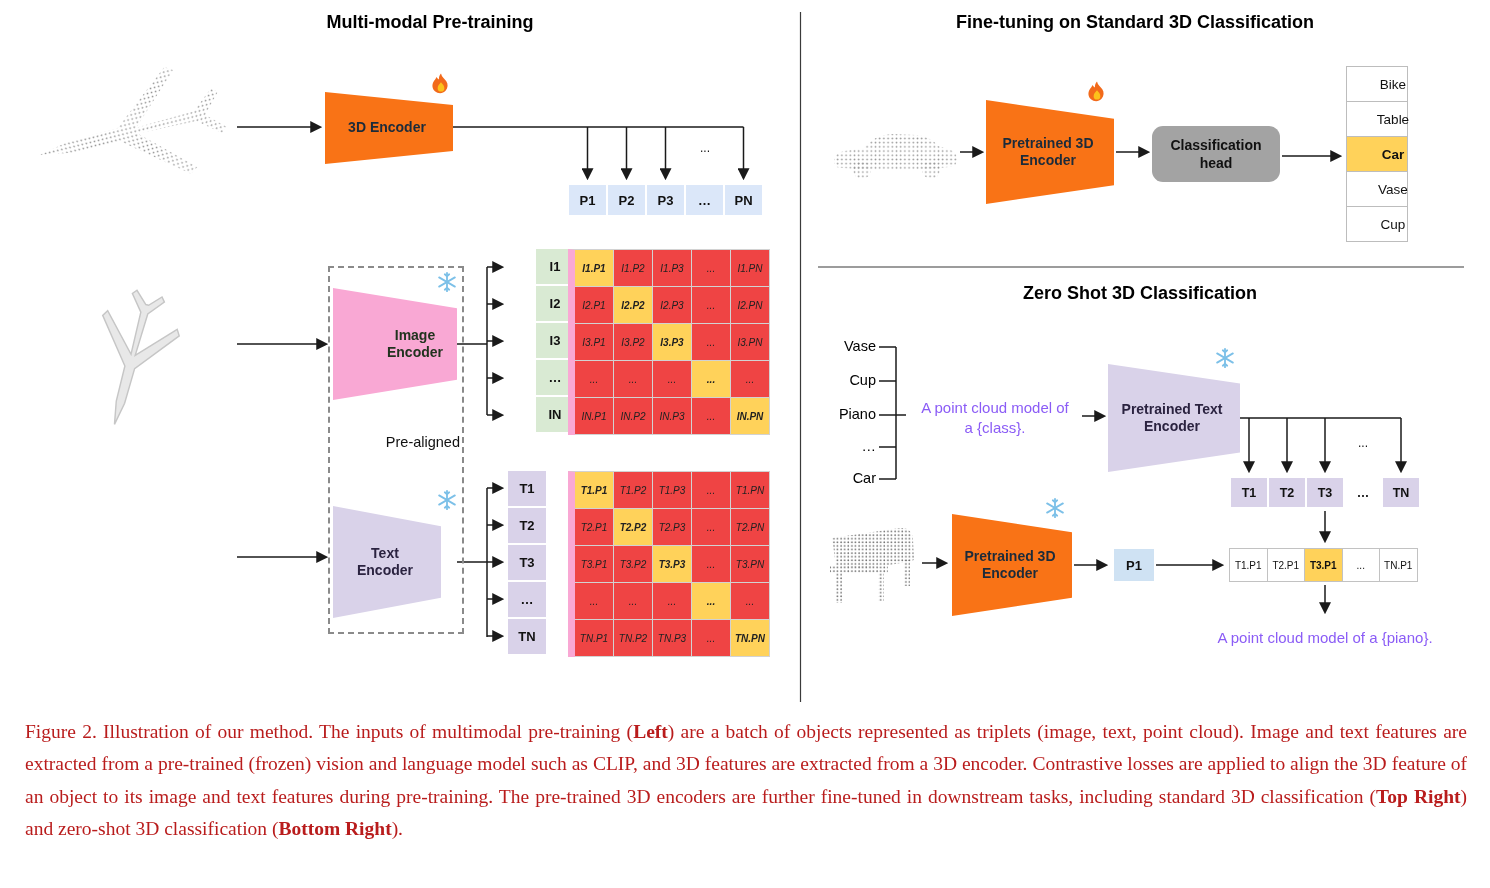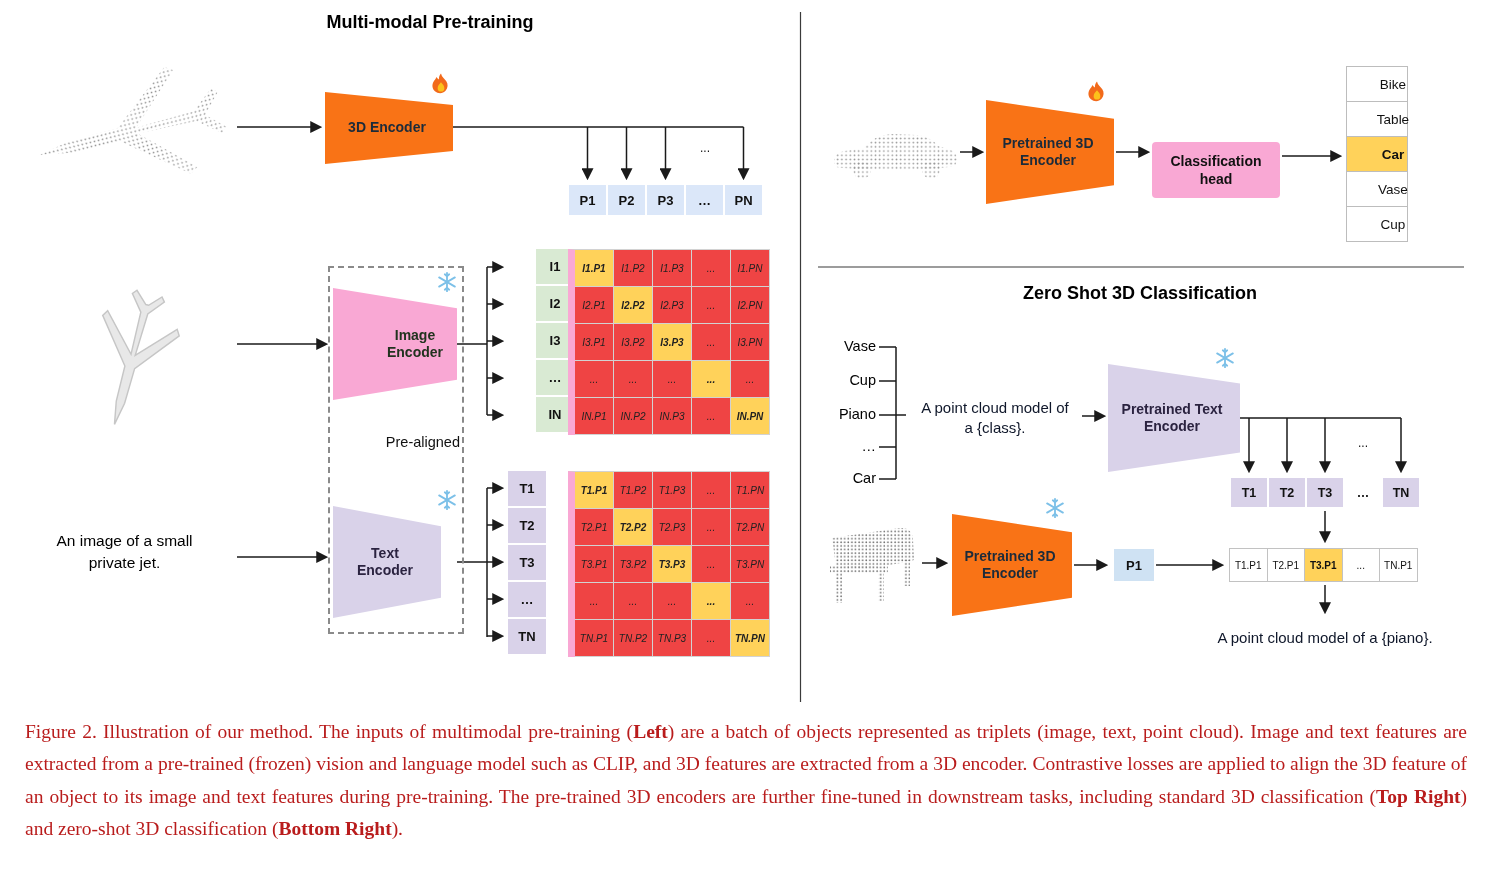--- a/index.html
+++ b/index.html
@@ -14,31 +14,31 @@
   .hcell{width:39px;height:32px;display:flex;align-items:center;justify-content:center;font-weight:bold;font-size:13px;background:#dbe7f9;border:1px solid #ffffff;box-sizing:border-box;}
   .vcell{width:38px;height:35px;margin-bottom:2px;display:flex;align-items:center;justify-content:center;font-weight:bold;font-size:13px;box-sizing:border-box;}
   .vcell.green{background:#d9ead3;}
   .vcell.purple{background:#d9d2e9;}
   .matrix{display:grid;grid-template-columns:repeat(5,39px);grid-template-rows:repeat(5,37px);border-top:1px solid #d2d2d2;border-left:7px solid #f9a8d4;background:#ef4444;font-style:italic;}
   .mcell{border-right:1px solid #d2d2d2;border-bottom:1px solid #d2d2d2;display:flex;align-items:center;justify-content:center;font-size:10px;color:#222;box-sizing:border-box;}
   .hl{background:#ffd25a !important;font-weight:bold;}
   .dashed-box{border:2px dashed #8a8a8a;background:transparent;}
   .plain-label{font-size:14.5px;color:#111;text-align:right;}
   .input-text{font-size:15.5px;text-align:center;line-height:1.4;white-space:pre-line;color:#000;}
-  .round-box{background:#f9a8d4;border-radius:4px;display:flex;align-items:center;justify-content:center;text-align:center;font-weight:bold;font-size:14px;line-height:1.3;white-space:pre-line;color:#111;margin-top:16px;}
+  .round-box{background:#a3a3a3;border-radius:11px;display:flex;align-items:center;justify-content:center;text-align:center;font-weight:bold;font-size:14px;line-height:1.3;white-space:pre-line;color:#111;}
   .lcell{width:62px;height:36px;margin-top:-1px;background:#fff;border:1px solid #bdbdbd;display:flex;align-items:center;justify-content:center;font-size:13.5px;box-sizing:border-box;padding-left:32px;}
   .zrow{display:flex;}
   .zcell{width:38px;height:31px;display:flex;align-items:center;justify-content:center;font-weight:bold;font-size:12.5px;background:#d9d2e9;border:1px solid #fff;box-sizing:border-box;}
   .zcell.gap{background:transparent;border:none;}
   .rrow{display:flex;}
   .rcell{width:38.5px;height:34px;margin-left:-1px;background:#fff;border:1px solid #c2c2c2;display:flex;align-items:center;justify-content:center;font-size:10px;box-sizing:border-box;}
   .pcell{width:40px;height:32px;background:#cfe2f3;display:flex;align-items:center;justify-content:center;font-weight:bold;font-size:13px;}
   .ellip{font-size:12px;color:#111;text-align:center;}
   .class-word{font-size:14.5px;color:#000;text-align:right;width:58px;}
-  .prompt{font-size:15px;text-align:center;line-height:1.35;white-space:pre-line;color:#0f172a;}
+  .prompt{font-size:15px;text-align:center;line-height:1.35;white-space:pre-line;color:#8b5cf6;}
   .caption{position:absolute;left:25px;top:716px;width:1442px;font-family:"Liberation Serif",serif;font-size:19.5px;line-height:1.66;color:#b91c1c;text-align:justify;}
   .caption b{font-weight:bold;}
   svg.overlay{position:absolute;left:0;top:0;pointer-events:none;}
 </style>
 </head>
 <body>
 
 <div class="fig">
 
   <svg width="0" height="0" style="position:absolute">
@@ -169,22 +169,20 @@
   <svg class="abs" style="left:436px;top:489px" width="22" height="22" viewBox="0 0 24 24">
     <g stroke="#7cc0e8" stroke-width="2" stroke-linecap="round" fill="none">
         <path d="M12 2v20"></path>
         <path d="M3.4 7l17.2 10"></path>
         <path d="M20.6 7L3.4 17"></path>
         <path d="M9.6 3.6L12 5.8l2.4-2.2"></path>
         <path d="M9.6 20.4L12 18.2l2.4 2.2"></path>
       </g>
   </svg>
 
-  <div class="abs input-text" style="left:22px;top:530px;width:205px;">An image of a small
-private jet.</div>
 
   <div class="abs" style="left:536px;top:249px;">
     <div class="vcell green">I1</div>
     <div class="vcell green">I2</div>
     <div class="vcell green">I3</div>
     <div class="vcell green">…</div>
     <div class="vcell green">IN</div>
   </div>
 
   <div class="abs matrix" style="left:568px;top:249px;">
@@ -244,20 +242,21 @@
     <div class="mcell">...</div>
     <div class="mcell hl">...</div>
     <div class="mcell">...</div>
     <div class="mcell">TN.P1</div>
     <div class="mcell">TN.P2</div>
     <div class="mcell">TN.P3</div>
     <div class="mcell">...</div>
     <div class="mcell hl">TN.PN</div>
   </div>
 
+  <div class="abs sec-title" style="left:840px;top:12px;width:590px;">Fine-tuning on Standard 3D Classification</div>
 
   <svg class="abs" style="left:828px;top:112px" width="132" height="80" viewBox="0 0 132 80">
     <path d="M6 50 Q6 41 16 39 L36 36 Q46 23 64 22 L88 23 Q102 24 110 34 L120 37 Q129 39 129 48 L127 54 Q110 57 65 58 Q25 58 8 55 Z" fill="url(#pcdots)"></path>
     <circle cx="34" cy="58" r="9" fill="url(#pcdots)"></circle>
       <circle cx="103" cy="58" r="9" fill="url(#pcdots)"></circle>
   </svg>
 
   <div class="abs enc blue" style="left:986px;top:100px;width:128px;height:104px;"><span>Pretrained 3D
 Encoder</span></div>
   <svg class="abs" style="left:1084px;top:80px" width="26" height="26" viewBox="0 0 24 24">

